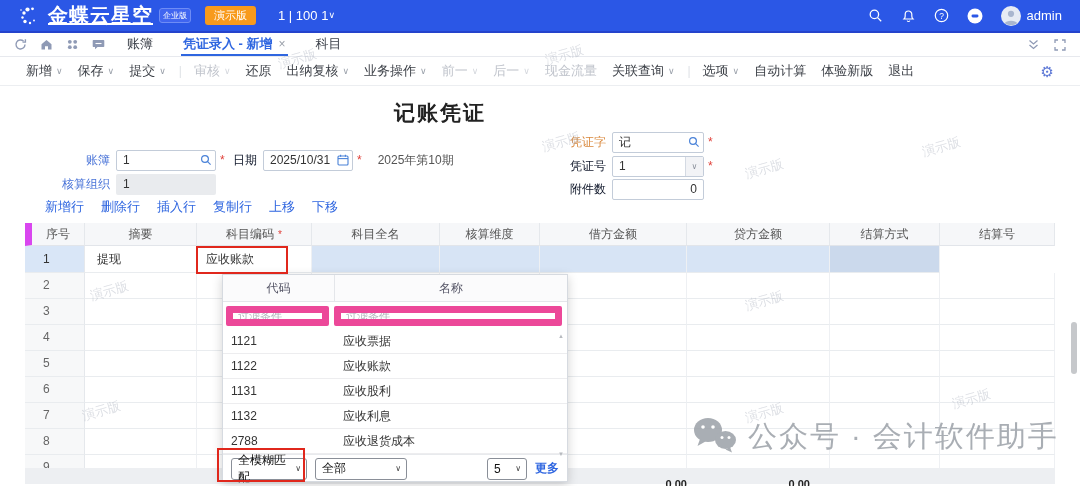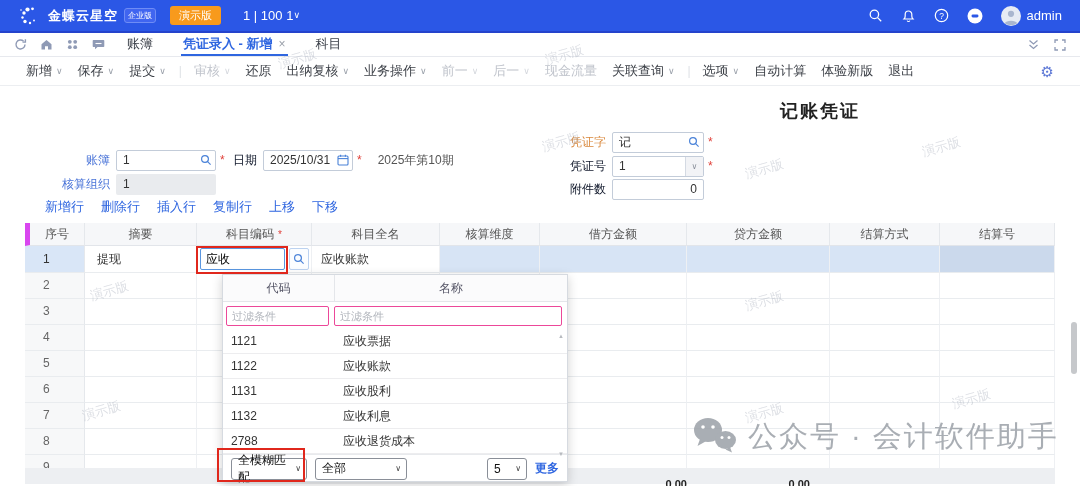--- a/index.html
+++ b/index.html
@@ -6,21 +6,21 @@
   html,body { margin:0; padding:0; }
   body {
     width:1080px; height:486px; position:relative; overflow:hidden;
     background:#fff; font-family:"Liberation Sans","DejaVu Sans",sans-serif;
     font-size:12px; color:#333;
   }
 
   
   .topbar { height:33px; background:#2b57e6; border-bottom:2px solid #2443cc;
     display:flex; align-items:center; color:#fff; padding:0 18px; }
-  .brand { font-size:13px; font-weight:700; margin-left:8px; letter-spacing:1px; }
+  .brand { font-size:20px; font-weight:700; margin-left:8px; letter-spacing:1px;text-decoration:underline; }
   .edition-badge { background:#4065f0; border:1px solid #6e8cf5; color:#fff; font-size:8px;
     border-radius:3px; padding:1px 3px; margin-left:6px; }
   .demo-badge { background:#f89a1c; color:#fff; font-size:11px; border-radius:3px;
     padding:2px 9px; margin-left:14px; }
   .org-switch { margin-left:22px; font-size:13px; display:flex; align-items:center; cursor:pointer; }
   .chev { font-size:9px; line-height:1; }
   .topbar-right { margin-left:auto; display:flex; align-items:center; gap:18px; }
   .tb-icon { display:flex; cursor:pointer; }
   .user { display:flex; align-items:center; gap:6px; font-size:13px; cursor:pointer; }
 
@@ -44,22 +44,22 @@
     gap:4px; cursor:pointer; white-space:nowrap; }
   .t-item .chev { color:#9aa0aa; }
   .t-item.disabled { color:#c0c4cc; cursor:default; }
   .t-item.disabled .chev { color:#d4d7dd; }
   .t-sep { color:#dfe2e6; margin:0 12px 0 -2px; font-size:12px; }
   .gear { position:absolute; right:26px; top:50%; transform:translateY(-50%);
     color:#5d78d6; font-size:15px; cursor:pointer; line-height:1; }
 
   
   .content { position:relative; height:398px; background:#fff; }
-  .page-title { position:absolute; top:13px; left:4px; width:856px; text-align:right;
-    font-size:18px; font-weight:700; color:#222; letter-spacing:2px; }
+  .page-title { position:absolute; top:13px; left:12px; width:856px; text-align:center;
+    font-size:21px; font-weight:700; color:#222; letter-spacing:2px; }
 
   .frow { position:absolute; display:flex; align-items:center; height:22px; }
   .flabel { font-size:12px; color:#0f172a; text-align:right; margin-right:6px; white-space:nowrap; }
   .flabel.blue { color:#4a74d8; }
   .flabel.orange { color:#d9883c; }
   .inpwrap { position:relative; display:inline-block; }
   input.fld { height:21px; border:1px solid #c3ccd9; border-radius:2px; font-size:12px;
     padding:0 20px 0 6px; color:#333; font-family:inherit; outline:none; background:#fff; }
   input.fld.no-icon { padding-right:6px; }
   .fld-icon { position:absolute; right:4px; top:50%; transform:translateY(-50%); display:flex; cursor:pointer; }
@@ -72,21 +72,21 @@
     line-height:21px; padding-left:7px; color:#333; }
 
   .row-actions { position:absolute; top:112px; left:45px; display:flex; gap:17px; }
   .row-actions a { color:#2f66e0; font-size:13px; text-decoration:none; cursor:pointer; }
 
   
   .grid { position:absolute; top:137px; left:25px; width:1030px; }
   .grid-row { display:grid; grid-template-columns:60px 112px 115px 128px 100px 147px 143px 110px 115px; }
   .gh { height:23px; line-height:22px; background:#f6f7f9; color:#555; text-align:center;
     border-bottom:1px solid #e2e5ea; border-right:1px solid #e5e8ec; font-size:12px; }
-  .gh:first-child { border-left:5px solid #d946ef; }
+  .gh:first-child { border-left:7px solid #d946ef; }
   .gc { height:26px; line-height:25px; border-bottom:1px solid #e9ecef; border-right:1px solid #eef0f3;
     background:#fff; padding:0 6px; overflow:hidden; white-space:nowrap; }
   .gc.seq { background:#f7f8f9; color:#666; padding-left:18px; border-right:1px solid #e5e8ec; }
   .r1 .gc { height:27px; line-height:26px; }
   .r1 .gc.seq { background:#d9e6f7; color:#333; }
   .r1 .hl { background:#d7e4f5; }
   .r1 .hl-dark { background:#cbd9ec; }
   .code-cell { position:relative; padding:0; }
   .code-input { position:absolute; left:3px; top:2px; width:85px; height:22px;
     border:1px solid #5a96e0; border-radius:2px; font-size:12px; padding:0 5px;
@@ -102,21 +102,21 @@
   .tot-credit { left:645px; }
 
   
   .popup { position:absolute; left:222px; top:188px; width:346px; height:208px; background:#fff;
     border:1px solid #d6dae0; box-shadow:0 3px 10px rgba(0,0,0,.18); z-index:20; }
   .pp-head { height:27px; display:flex; border-bottom:1px solid #e4e6ea; background:#fbfbfc; }
   .pp-head div { line-height:26px; text-align:center; color:#556; }
   .pp-col1 { width:112px; border-right:1px solid #e4e6ea; }
   .pp-col2 { flex:1; }
   .pp-filter { height:27px; display:flex; align-items:center; padding:0 3px; gap:5px; }
-  .pp-filter input { height:20px; border:1px solid #ec4899; border-radius:2px; font-size:11px;
+  .pp-filter input { height:20px; border:7px solid #ec4899; border-radius:2px; font-size:11px;
     padding:0 5px; font-family:inherit; outline:none; color:#333; }
   .pp-filter input::placeholder { color:#b0b4bb; }
   .pp-fi1 { width:103px; } .pp-fi2 { width:228px; }
   .pp-row { height:25px; display:flex; align-items:center; border-bottom:1px solid #ededef; cursor:pointer; }
   .pp-code { width:112px; padding-left:8px; color:#333; }
   .pp-name { padding-left:8px; color:#333; }
   .pp-scroll-up { position:absolute; right:3px; top:58px; font-size:6px; color:#b7babf; }
   .pp-scroll-dn { position:absolute; right:3px; top:176px; font-size:6px; color:#b7babf; }
   .pp-foot { height:28px; display:flex; align-items:center; padding:0 8px; gap:8px;
     border-top:1px solid #e8eaed; }
@@ -402,29 +402,20 @@
       <div class="gh">核算维度</div>
       <div class="gh">借方金额</div>
       <div class="gh">贷方金额</div>
       <div class="gh">结算方式</div>
       <div class="gh">结算号</div>
     </div>
 
     <div class="grid-row r1">
       <div class="gc seq">1</div>
       <div class="gc" style="padding-left:12px;">提现</div>
-      <div class="gc code-cell">
-        <input class="code-input" value="应收" style="">
-        <span class="code-search">
-          <svg width="12" height="12" viewBox="0 0 12 12">
-              <circle cx="5" cy="5" r="3.4" fill="none" stroke="#4a82d8" stroke-width="1.2"></circle>
-              <line x1="7.6" y1="7.6" x2="10.6" y2="10.6" stroke="#4a82d8" stroke-width="1.2"></line>
-            </svg>
-        </span>
-      </div>
       <div class="gc" style="padding-left:9px;">应收账款</div>
       <div class="gc hl"></div>
       <div class="gc hl"></div>
       <div class="gc hl"></div>
       <div class="gc hl"></div>
       <div class="gc hl-dark"></div>
     </div>
 
     <div class="grid-row">
       <div class="gc seq">2</div>

